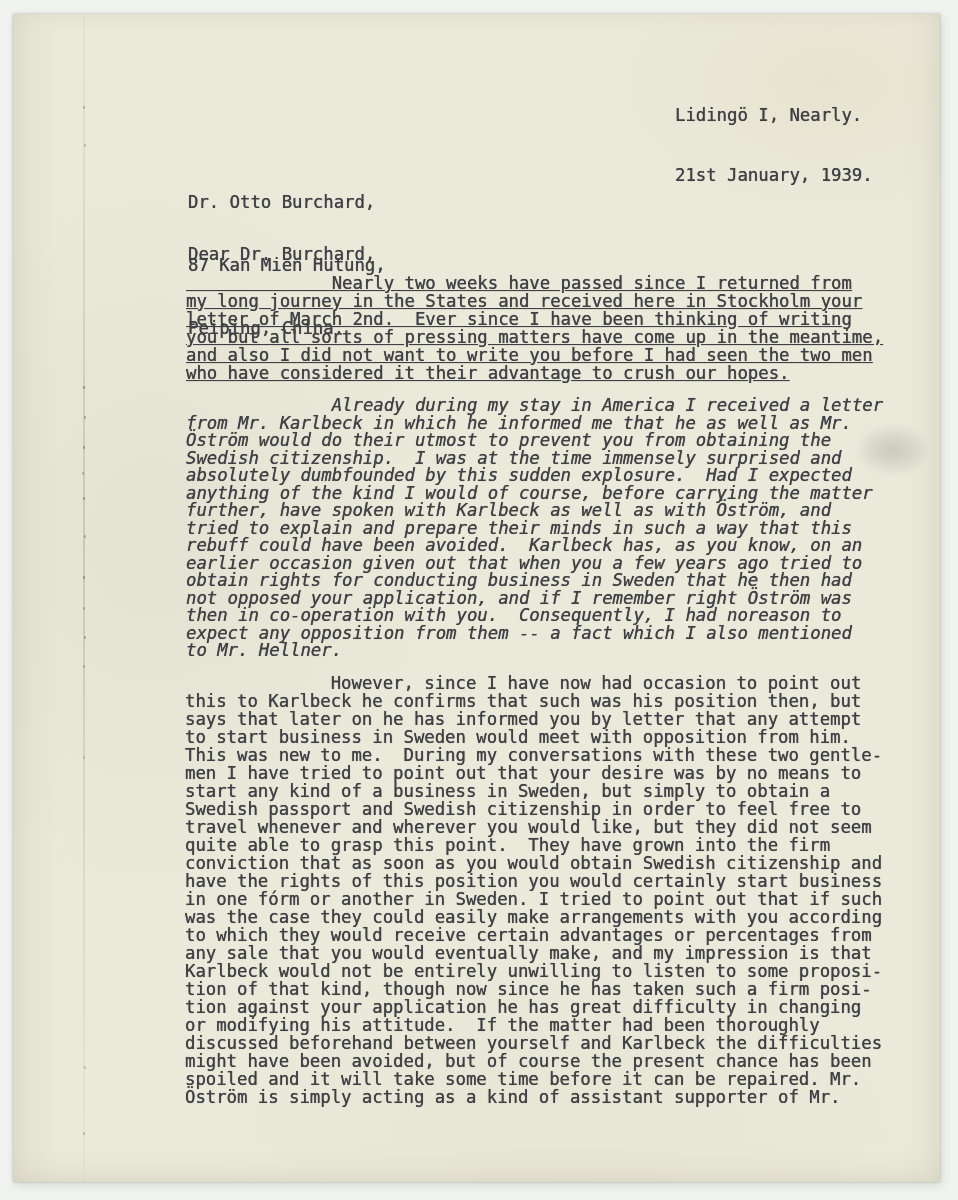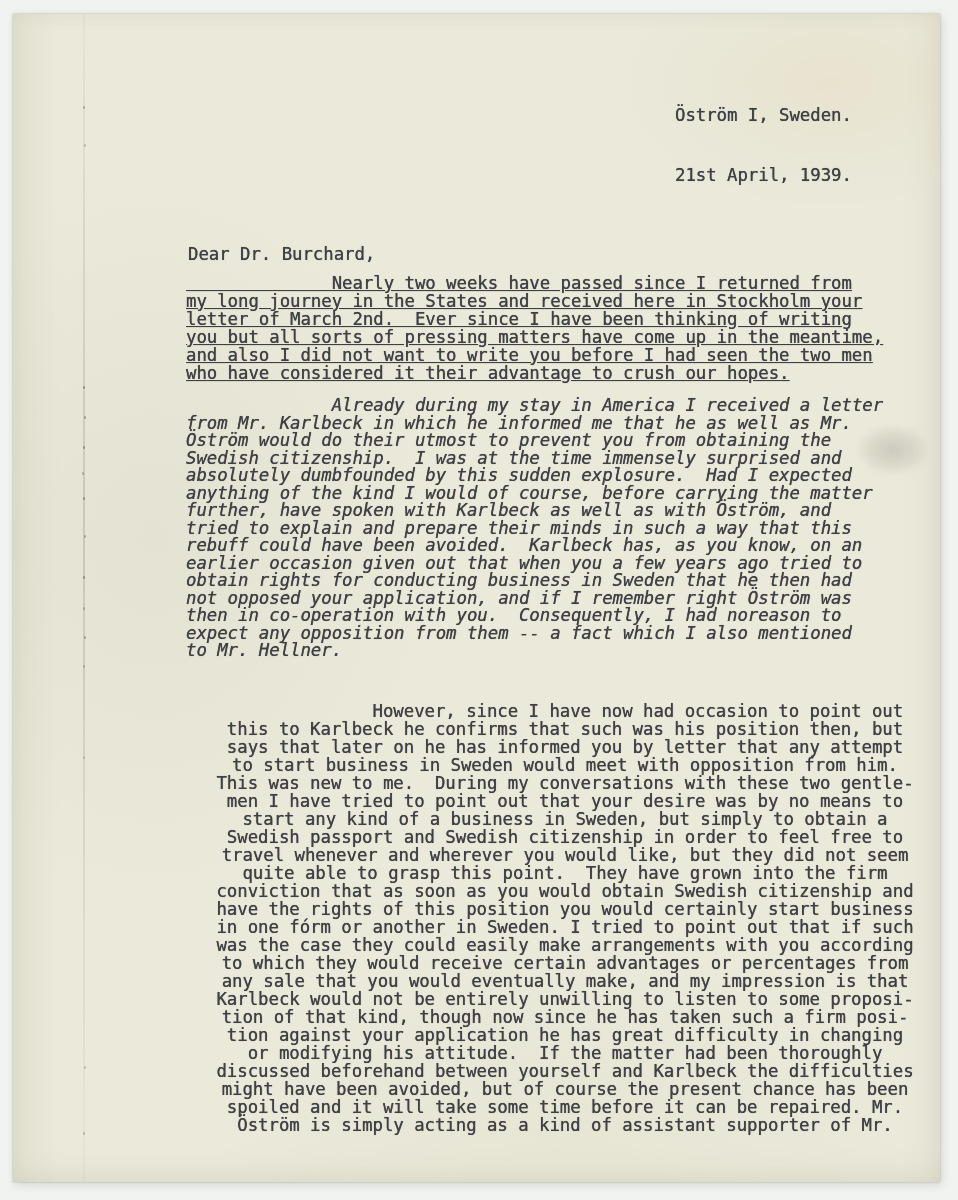--- a/index.html
+++ b/index.html
@@ -59,37 +59,42 @@
     white-space:pre-wrap;
     letter-spacing:0;
     text-shadow:0 0 .7px rgba(58,58,64,.75), .3px .3px .5px rgba(58,58,64,.35);
   }
   .dateblock{left:662px;top:51px;line-height:20px;}
   .recipient{left:175px;top:136px;line-height:21px;}
   .salutation{left:175px;top:230px;line-height:20px;}
   .para{width:760px;}
   .p1{left:173px;top:260px;line-height:18px;text-decoration:underline;}
   .p2{left:173px;top:383px;line-height:17.5px;font-style:italic;}
-  .p3{left:172px;top:688px;line-height:18px;text-align:center;}
+  .p3{left:172px;top:660px;line-height:18px;}
 </style>
 </head>
 <body>
 
 <div class="scan">
   <div class="paper">
     <div class="texture"></div>
     <div class="crease"></div>
     <div class="crease-specks"></div>
     <div class="smudge"></div>
 
     <div class="tw dateblock">
-      <div>Öström I, Sweden.</div>
-      <div>21st April, 1939.</div>
+      <div>Lidingö I, Nearly.</div>
+      <div>21st January, 1939.</div>
     </div>
 
+    <div class="tw recipient">
+      <div>Dr. Otto Burchard,</div>
+      <div>87 Kan Mien Hutung,</div>
+      <div>Peiping, China.</div>
+    </div>
 
     <div class="tw salutation">Dear Dr. Burchard,</div>
 
     <div class="tw para p1">              Nearly two weeks have passed since I returned from
 my long journey in the States and received here in Stockholm your
 letter of March 2nd.  Ever since I have been thinking of writing
 you but all sorts of pressing matters have come up in the meantime,
 and also I did not want to write you before I had seen the two men
 who have considered it their advantage to crush our hopes.</div>
     <div class="tw para p2">              Already during my stay in America I received a letter

